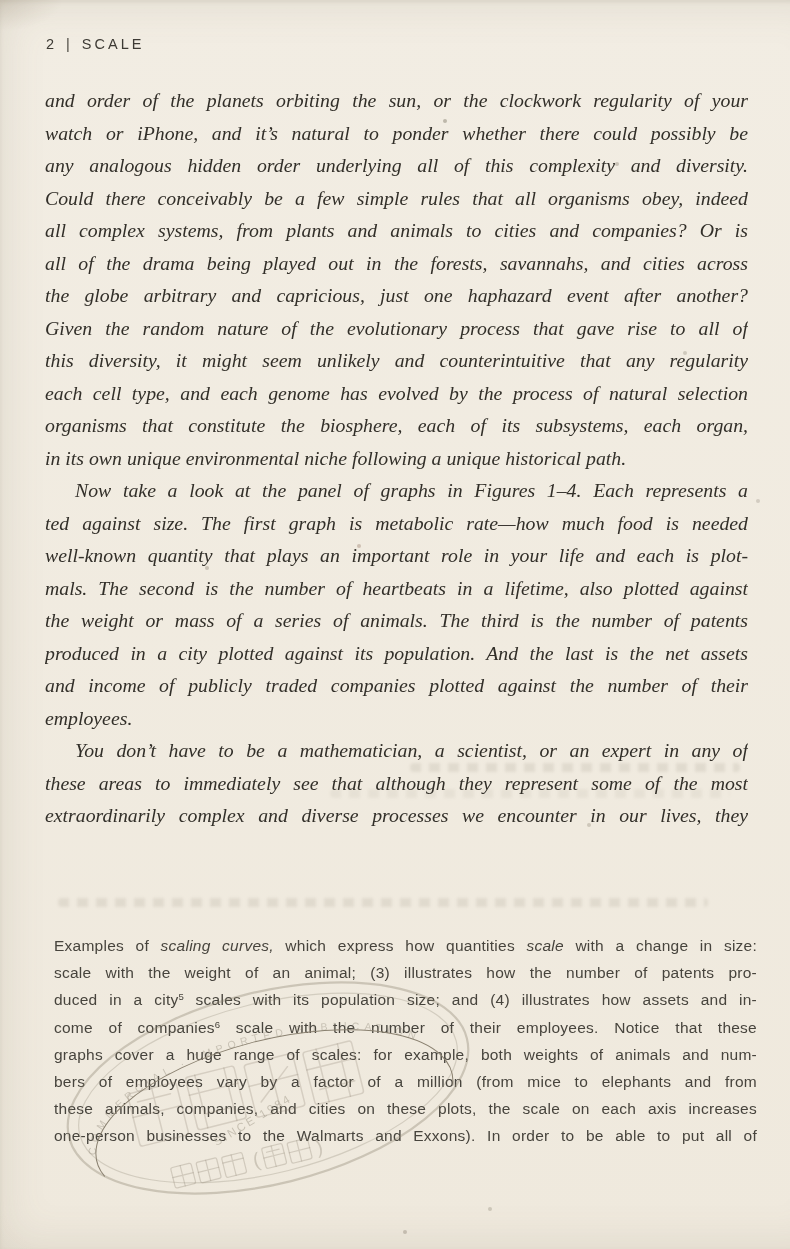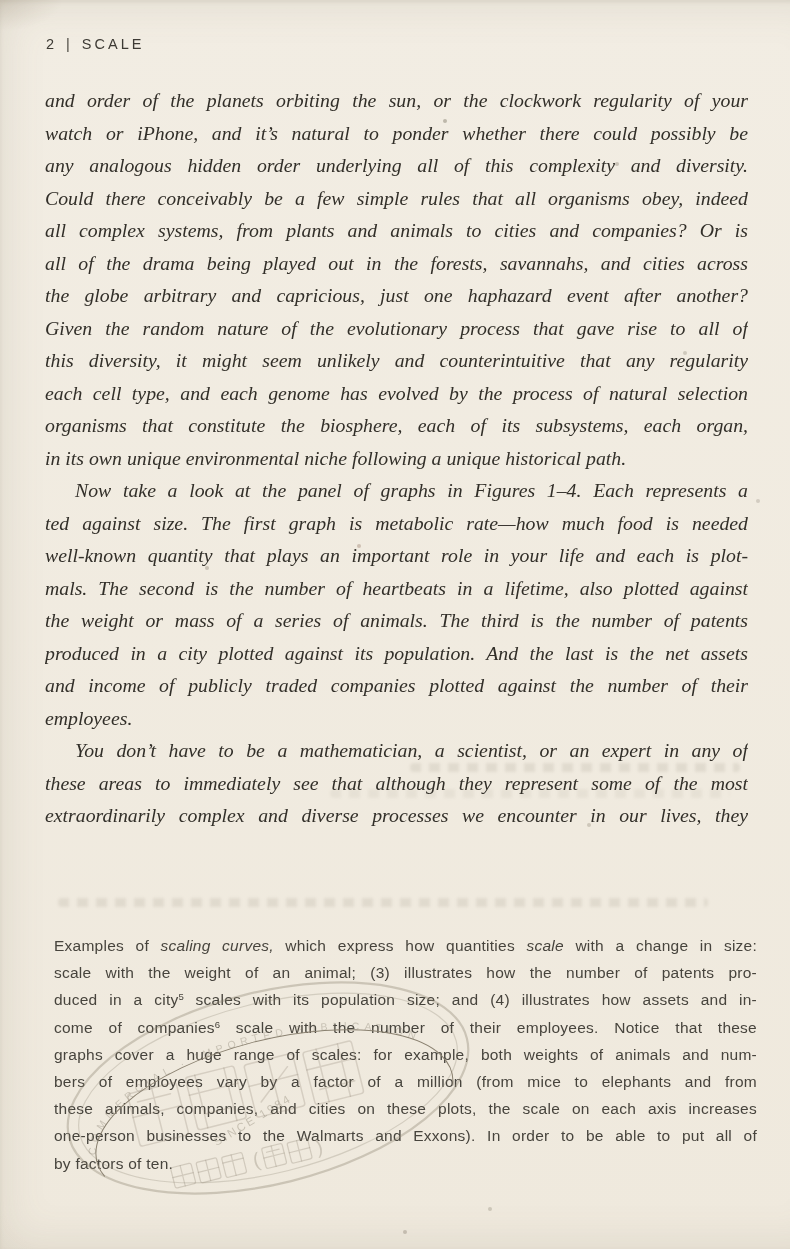--- a/index.html
+++ b/index.html
@@ -107,21 +107,20 @@
 
   <section class="caption">
       <div class="line">Examples of <em>scaling curves,</em> which express how quantities <em>scale</em> with a change in size:</div>
       <div class="line">scale with the weight of an animal; (3) illustrates how the number of patents pro-</div>
       <div class="line">duced in a city<sup>5</sup> scales with its population size; and (4) illustrates how assets and in-</div>
       <div class="line">come of companies<sup>6</sup> scale with the number of their employees. Notice that these</div>
       <div class="line">graphs cover a huge range of scales: for example, both weights of animals and num-</div>
       <div class="line">bers of employees vary by a factor of a million (from mice to elephants and from</div>
       <div class="line">these animals, companies, and cities on these plots, the scale on each axis increases</div>
       <div class="line">one-person businesses to the Walmarts and Exxons). In order to be able to put all of</div>
-      <div class="line endline">by factors of ten.</div>
     </section>
 
   <div class="ghost g1"></div>
   <div class="ghost g2"></div>
   <div class="ghost g3"></div>
 
   <svg class="stamp" width="456" height="242" viewBox="0 0 456 242">
     <g transform="rotate(-14 230 116)" fill="none" stroke="#8a8170" stroke-linecap="round">
       <ellipse cx="230" cy="116" rx="205" ry="96" stroke-opacity=".36" stroke-width="2.2"></ellipse>
       <ellipse cx="230" cy="116" rx="194" ry="85" stroke-opacity=".28" stroke-width="1.2"></ellipse>

